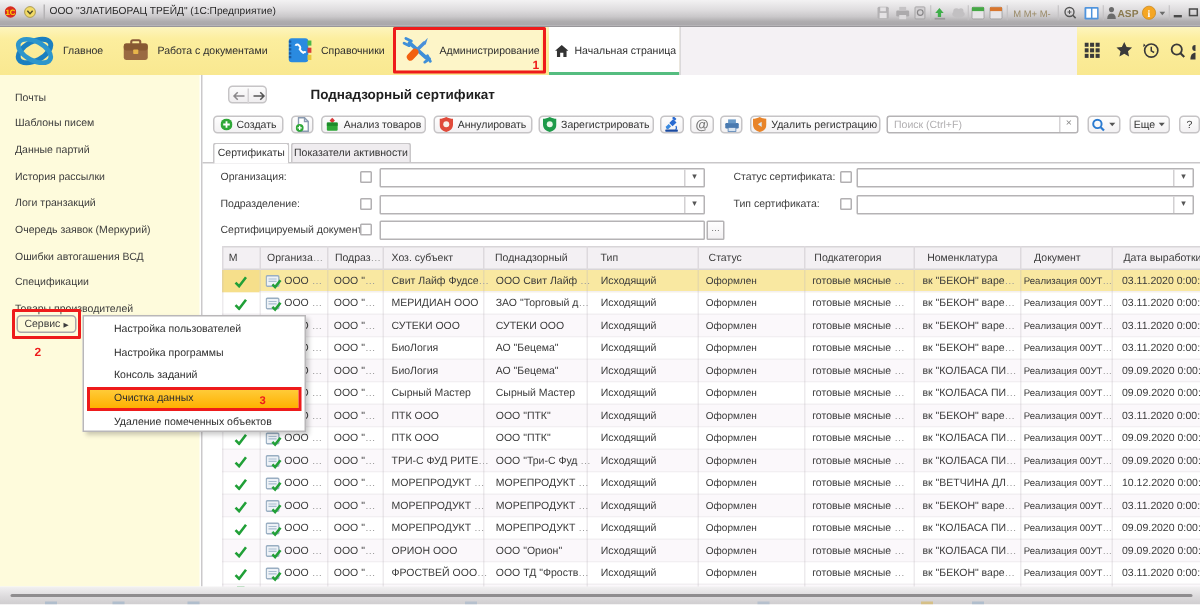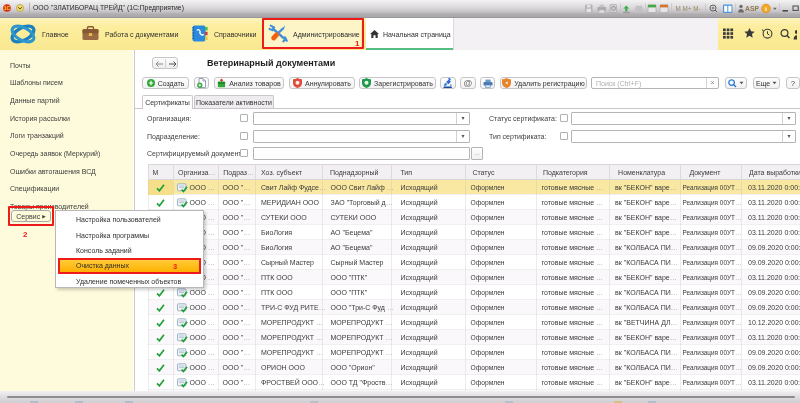--- a/index.html
+++ b/index.html
@@ -187,21 +187,21 @@
 
 <div id="navgrp">
   <svg class="abs" style="left:2px;top:3px" width="9" height="6" viewBox="0 0 9 6">
       <path d="M3.5 0.5 L1 3 L3.5 5.5 M1 3 H8" stroke="#8a888a" stroke-width="1" fill="none"></path>
     </svg>
   <div class="sep"></div>
   <svg class="abs" style="left:15px;top:3px" width="9" height="6" viewBox="0 0 9 6">
       <path d="M5.5 0.5 L8 3 L5.5 5.5 M8 3 H1" stroke="#555" stroke-width="1" fill="none"></path>
     </svg>
 </div>
-<div id="pagetitle">Ветеринарный документами</div>
+<div id="pagetitle">Поднадзорный сертификат</div>
 
 <div class="btn" style="left:142px;width:47px;">
   <svg width="8" height="8" viewBox="0 0 8 8" style="margin-right:3px">
       <circle cx="4" cy="4" r="4" fill="#2fa838"></circle>
       <path d="M4 1.8 V6.2 M1.8 4 H6.2" stroke="#fff" stroke-width="1.2"></path>
     </svg>Создать
 </div>
 <div class="btn" style="left:194px;width:15px;">
   <svg width="9" height="10" viewBox="0 0 9 10">
       <path d="M2 0.5 h4 l2.5 2.5 v6.5 h-6.5z" fill="#fff" stroke="#8a9ab0" stroke-width="0.9"></path>

